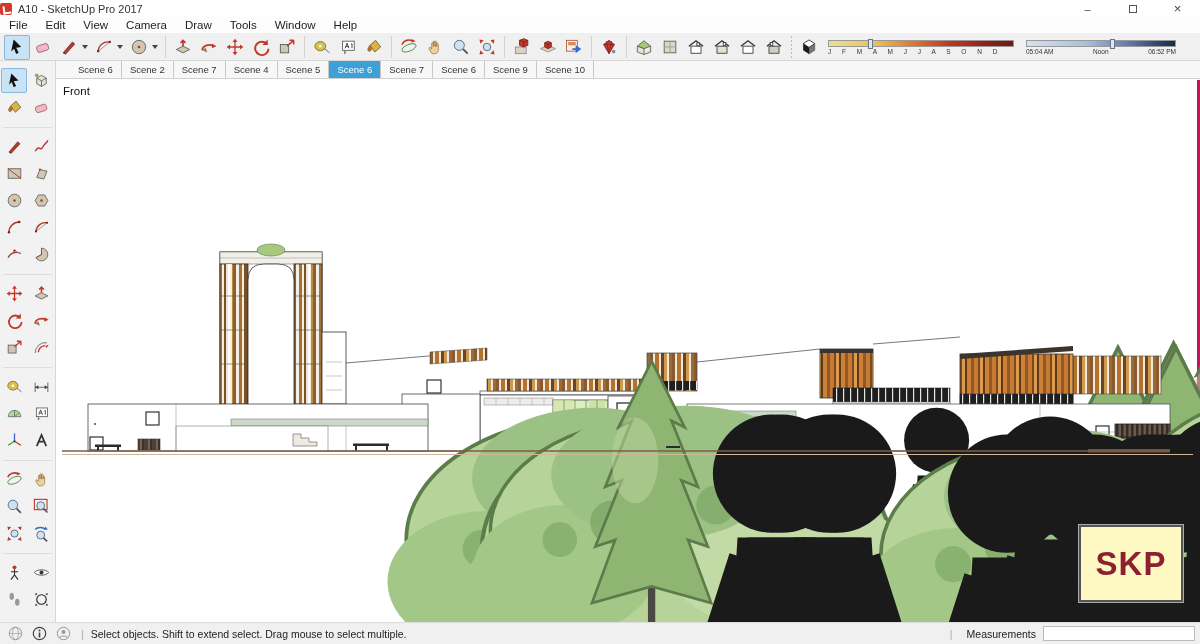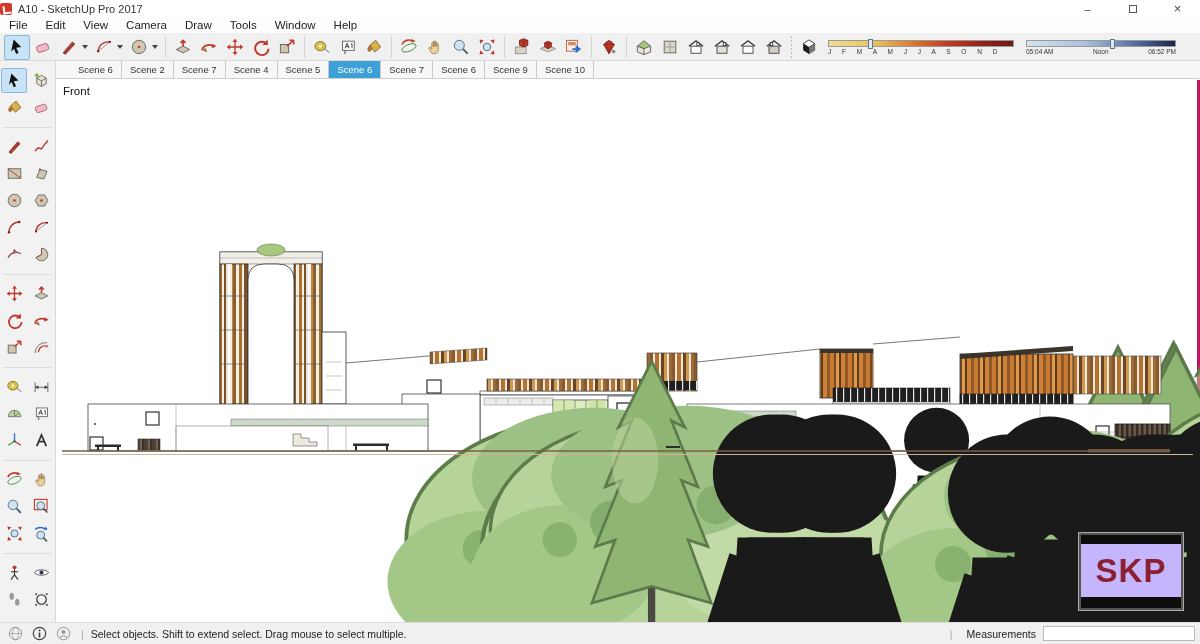--- a/index.html
+++ b/index.html
@@ -37,21 +37,21 @@
   .tab.active { background:#3da0d6; color:#fff; }
   
   .ltwrap { position:absolute; left:0; top:61px; bottom:22px; width:56px; background:#f2f2f2; border-right:1px solid #d7d7d7; }
   .ltgrid { display:grid; grid-template-columns:26px 26px; justify-content:center; column-gap:1px; row-gap:2px; padding-top:7px; }
   .lt { width:26px; height:25px; display:flex; align-items:center; justify-content:center; border-radius:2px; }
   .lt.active { background:#c9e3f6; border:1px solid #8ab8dc; }
   .lsep { grid-column:1/3; height:4px; border-bottom:1px solid #ddd; margin:2px 2px 4px; }
   
   .viewport { position:absolute; left:56px; top:80px; right:0; bottom:22px; background:#fff; border-right:3px solid #be185d; }
   .front-label { position:absolute; left:7px; top:5px; font-size:11.5px; color:#111; }
-  .watermark { position:absolute; right:14px; bottom:12px; width:104px; height:77px; background:#c4b5fd; border:2px solid #555; box-shadow:0 0 0 1px #aaa; display:flex; flex-direction:column; }
+  .watermark { position:absolute; right:14px; bottom:20px; width:104px; height:77px; background:#fef9c3; border:2px solid #555; box-shadow:0 0 0 1px #aaa; display:flex; }
   .wm-bar-top { height:9px; background:#0d0d0d; }
   .wm-bar-bot { height:11px; background:#0d0d0d; }
   .wm-mid { flex:1; display:flex; align-items:center; justify-content:center; font-size:33px; font-weight:bold; letter-spacing:1px; color:#8c2030; }
   
   .statusbar { position:absolute; left:0; bottom:0; width:1200px; height:22px; background:#f0f0f0; border-top:1px solid #dcdcdc; display:flex; align-items:center; font-size:10.5px; color:#333; }
   .st-icons { display:flex; gap:9px; padding:0 10px 0 8px; }
   .st-sep { color:#aaa; margin-right:7px; }
   .hint { color:#222; }
   .meas { margin-left:auto; display:flex; align-items:center; gap:7px; padding-right:5px; }
   .meas-label { color:#222; }

